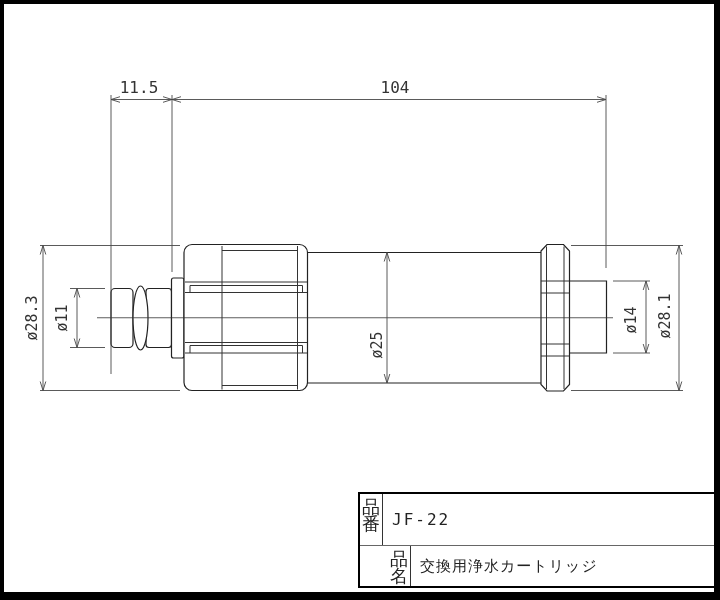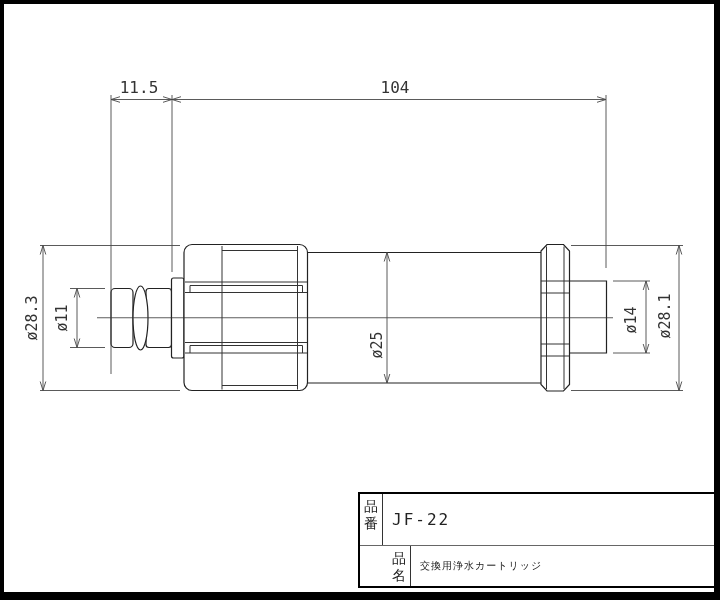--- a/index.html
+++ b/index.html
@@ -17,25 +17,25 @@
   .dim{stroke:#474747;stroke-width:0.9;fill:none;}
   .dimtxt{font-family:"DejaVu Sans Mono",monospace;font-size:16px;fill:#333;stroke:none;}
   .dimtxt-s{font-family:"DejaVu Sans Mono",monospace;font-size:15px;fill:#333;stroke:none;}
   
   .tblock{position:absolute;left:358px;top:492px;width:356px;height:96px;
           border:2px solid #000;border-right:none;box-sizing:border-box;background:#fff;}
   .trow{display:flex;box-sizing:border-box;}
   .trow1{height:52px;border-bottom:1.5px solid #666;}
   .trow2{height:40px;padding-left:28px;}
   .tlabel{width:23px;box-sizing:border-box;border-right:1.5px solid #333;
-          font-size:14px;line-height:17px;text-align:center;padding-top:4px;
+          font-size:18px;line-height:17px;text-align:center;padding-top:4px;
           word-break:break-all;color:#222;font-family:"DejaVu Sans",sans-serif;}
   .tvalue{flex:1;display:flex;align-items:center;padding-left:9px;color:#222;}
   .tv-code{font-family:"DejaVu Sans Mono",monospace;font-size:16px;letter-spacing:2px;}
-  .tv-jp{font-size:10px;letter-spacing:1px;font-family:Liberation Serif, serif;}
+  .tv-jp{font-size:15px;letter-spacing:1px;font-family:Liberation Serif, serif;}
 </style>
 </head>
 <body>
 
 <div id="frame-top" class="frame"></div>
 <div id="frame-left" class="frame"></div>
 <div id="frame-right" class="frame"></div>
 <div id="frame-bottom" class="frame"></div>
 
 <svg width="720" height="600" viewBox="0 0 720 600">

